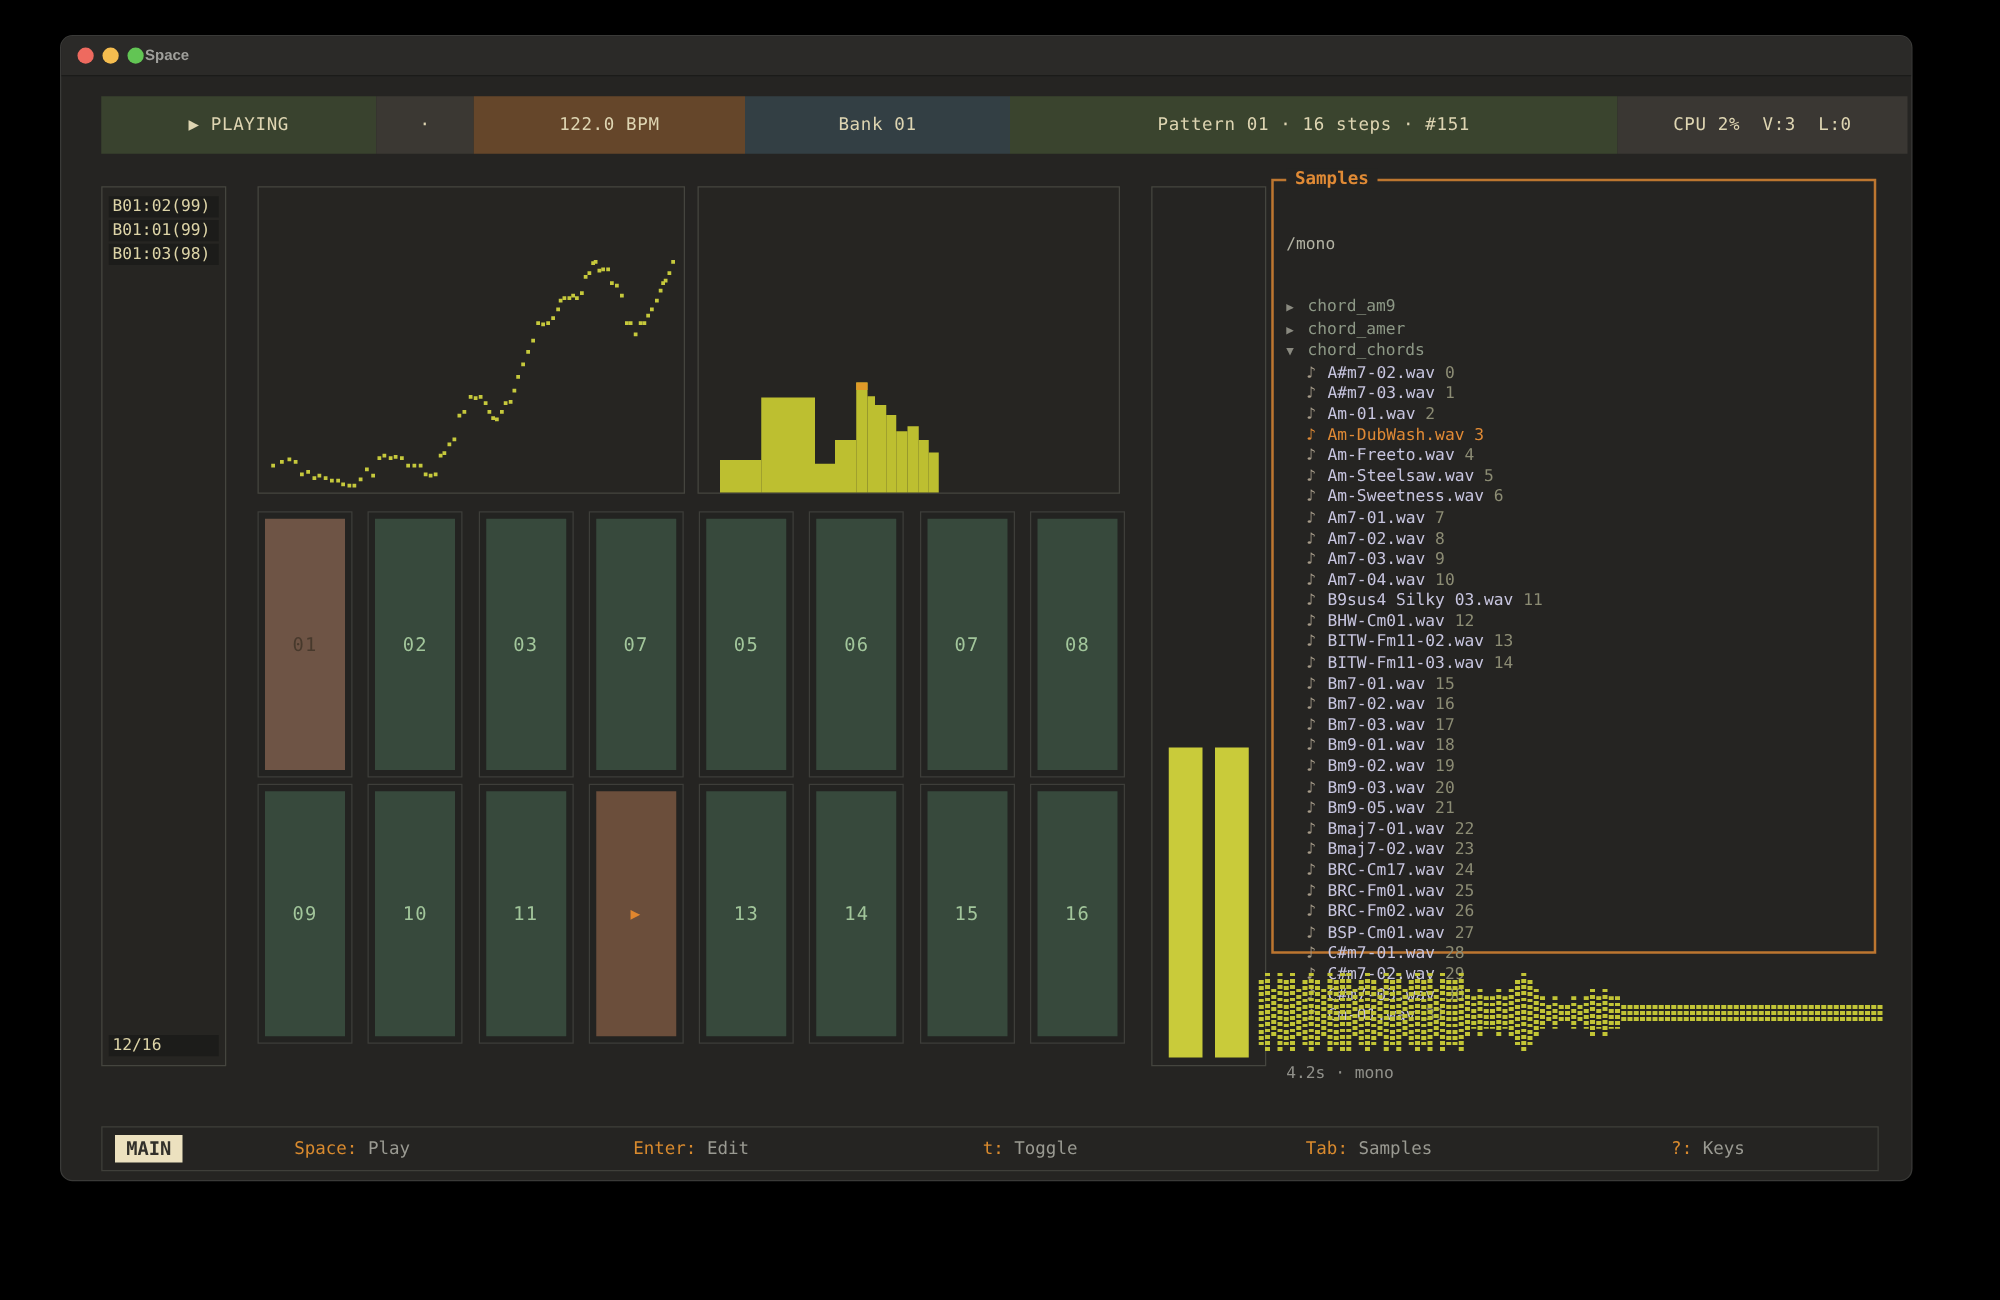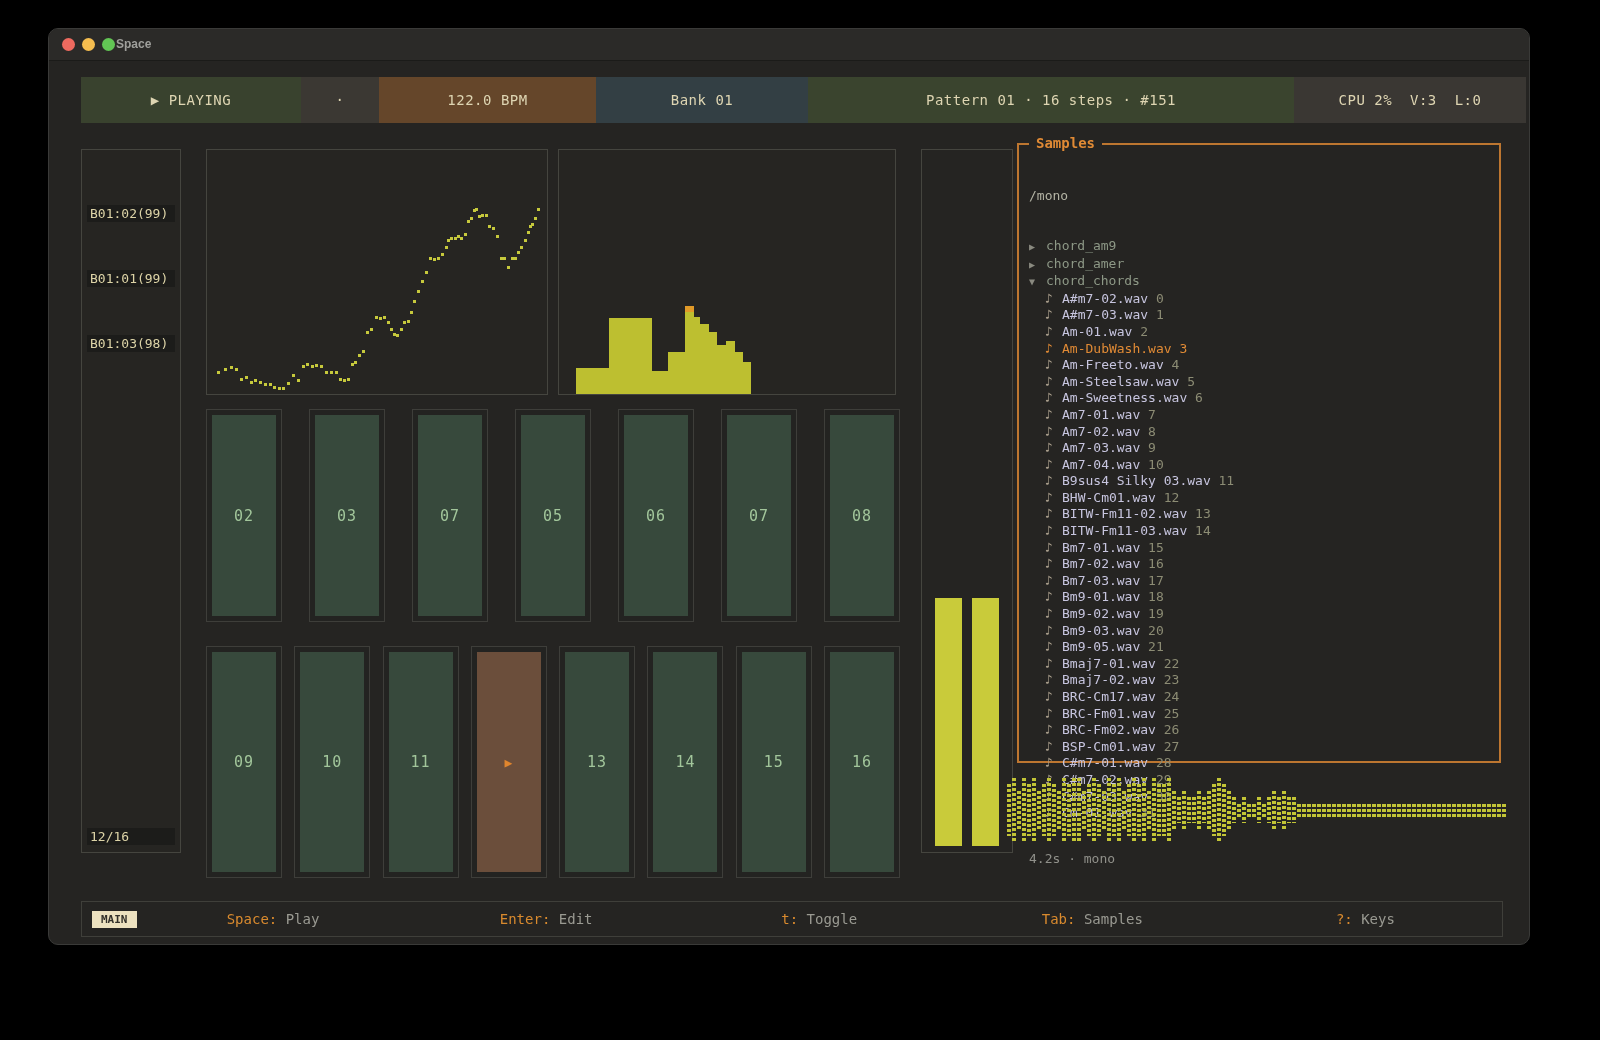--- a/index.html
+++ b/index.html
@@ -21,37 +21,37 @@
 
   
   .statusbar { position:absolute; left:32px; top:48px; width:1445px; height:46px; display:flex; }
   .seg { display:flex; align-items:center; justify-content:center;
          font-size:14px; color:#ded5b2; white-space:pre; letter-spacing:.5px; }
 
   
   .voices { position:absolute; left:32px; top:120px; width:100px; height:704px;
             border:1px solid #4c4c45; padding:7px 5px; }
   .voice-row { background:#1c1c1a; color:#ddd4a7; font-size:13px; padding:1px 3px;
-               margin-bottom:2px; white-space:pre;margin-top:48px; }
+               margin-bottom:2px; white-space:pre; }
   .voice-pos { position:absolute; left:5px; bottom:7px; width:88px;
                background:#1c1c1a; color:#ddd4a7; font-size:13px; padding:1px 3px; }
 
   
   .panel { position:absolute; border:1px solid #45453f; background:#262522; }
   .chart-scatter { left:157px; top:120px; width:342px; height:246px; }
   .dot { position:absolute; width:3px; height:3px; background:#c6c93c; }
   .chart-hist { left:509px; top:120px; width:338px; height:246px; }
   .hist-wrap { position:absolute; left:17px; bottom:0; display:flex; align-items:flex-end; }
   .hbar { background:#bdbf30; position:relative; }
   .hbar .tip { position:absolute; top:0; left:0; right:0; height:6px; background:#e09a28; }
 
   
   .pad-row { position:absolute; left:157px; width:694px; display:flex; justify-content:space-between; }
   .pad-row1 { top:380px; height:213px; }
-  .pad-row2 { top:617px; height:232px; }
+  .pad-row2 { top:598px; height:208px; }
   .pad { width:76px; height:100%; background:#232321; border:1px solid #3e3e3a; padding:5px; }
   .pad-inner { width:100%; height:100%; display:flex; align-items:center; justify-content:center;
                font-size:15px; letter-spacing:1px; }
   .pad-normal   { background:#37493c; color:#a2c69b; }
   .pad-selected { background:#6e5445; color:#47392c; }
   .pad-playing  { background:#6b4e3b; color:#e0862e; font-size:13px; }
 
   
   .vu { position:absolute; left:872px; top:120px; width:92px; height:704px;
         border:1px solid #45453f; display:flex; align-items:flex-end;
@@ -76,21 +76,21 @@
   .waveform { position:absolute; left:958px; top:742px; width:516px; height:78px;
               display:flex; align-items:center; }
   .wcol { width:4px; margin-right:1px;
           background-image:repeating-linear-gradient(to bottom,#c2c436 0 3px,transparent 3px 5px); }
   .wave-caption { position:absolute; left:980px; top:822px; font-size:13px; color:#90908a; }
 
   
   .footer { position:absolute; left:32px; top:872px; width:1422px; height:36px;
             border:1px solid #3f3f3a; display:flex; align-items:center; }
   .mode-badge { margin-left:10px; background:#ece1bf; color:#32302a; font-weight:bold;
-                font-size:11px; padding:2px 9px; }
+                font-size:15px; padding:2px 9px; }
   .hints { flex:1; display:flex; }
   .hint { flex:1; text-align:center; font-size:14px; color:#9a9a92; }
   .hint .key { color:#d98a2e; }
 </style>
 </head>
 <body>
 
 <div class="window">
 
   <div class="titlebar">
@@ -218,20 +218,23 @@
         <div class="hbar" style="width: 8px; height: 62px; background: rgb(189, 191, 48);"></div>
         <div class="hbar" style="width: 9px; height: 49px; background: rgb(189, 191, 48);"></div>
         <div class="hbar" style="width: 9px; height: 53px; background: rgb(189, 191, 48);"></div>
         <div class="hbar" style="width: 8px; height: 42px; background: rgb(189, 191, 48);"></div>
         <div class="hbar" style="width: 8px; height: 32px; background: rgb(189, 191, 48);"></div>
       </div>
   </div>
 
   <div class="pad-row pad-row1" id="padrow1">
       <div class="pad">
+        <div class="pad-inner pad-selected">01</div>
+      </div>
+      <div class="pad">
         <div class="pad-inner pad-normal">02</div>
       </div>
       <div class="pad">
         <div class="pad-inner pad-normal">03</div>
       </div>
       <div class="pad">
         <div class="pad-inner pad-normal">07</div>
       </div>
       <div class="pad">
         <div class="pad-inner pad-normal">05</div>

